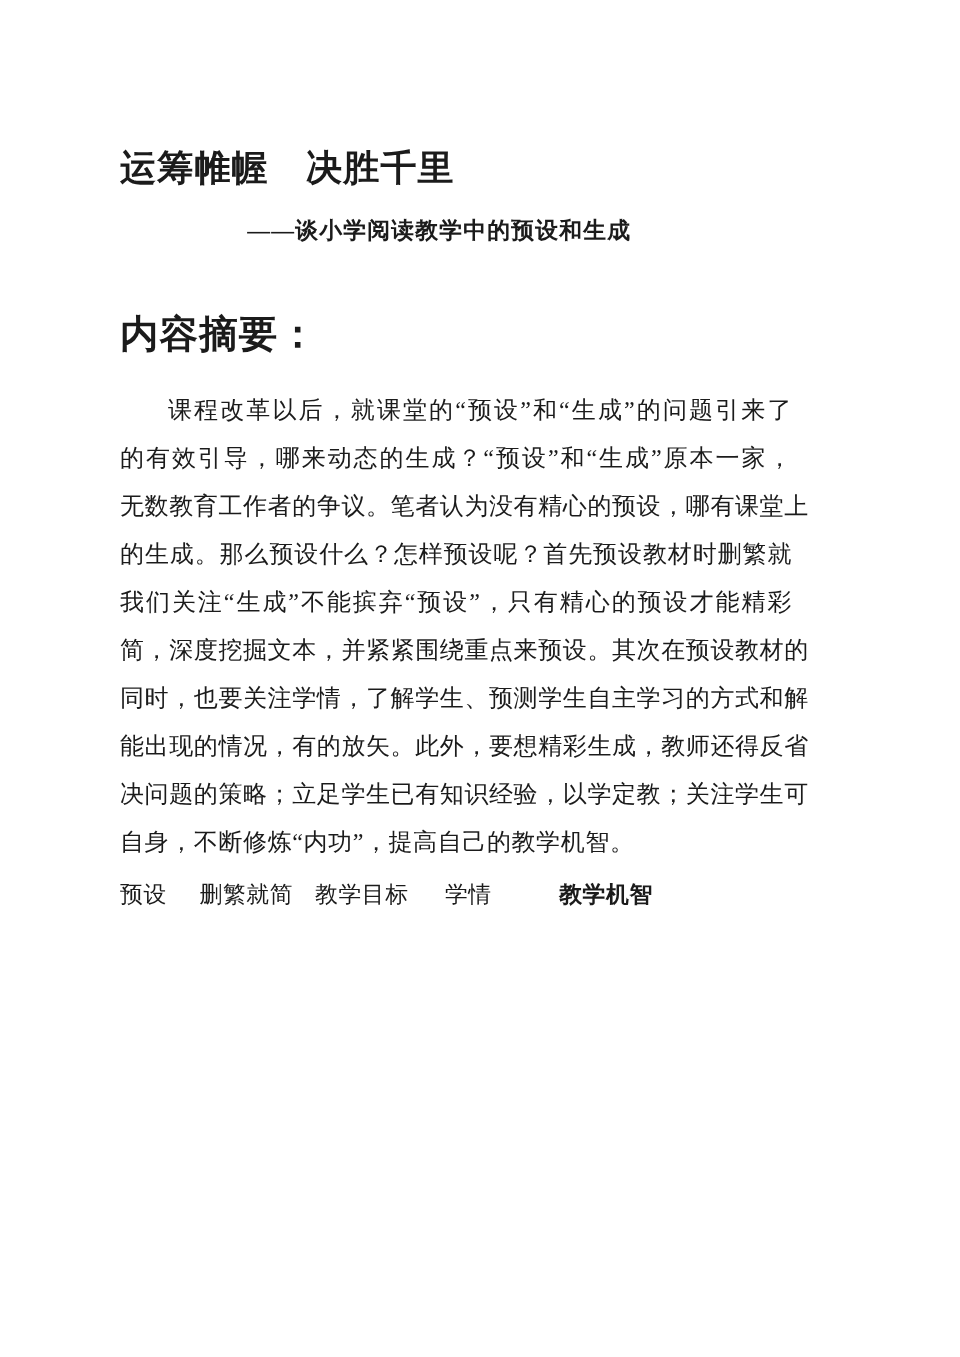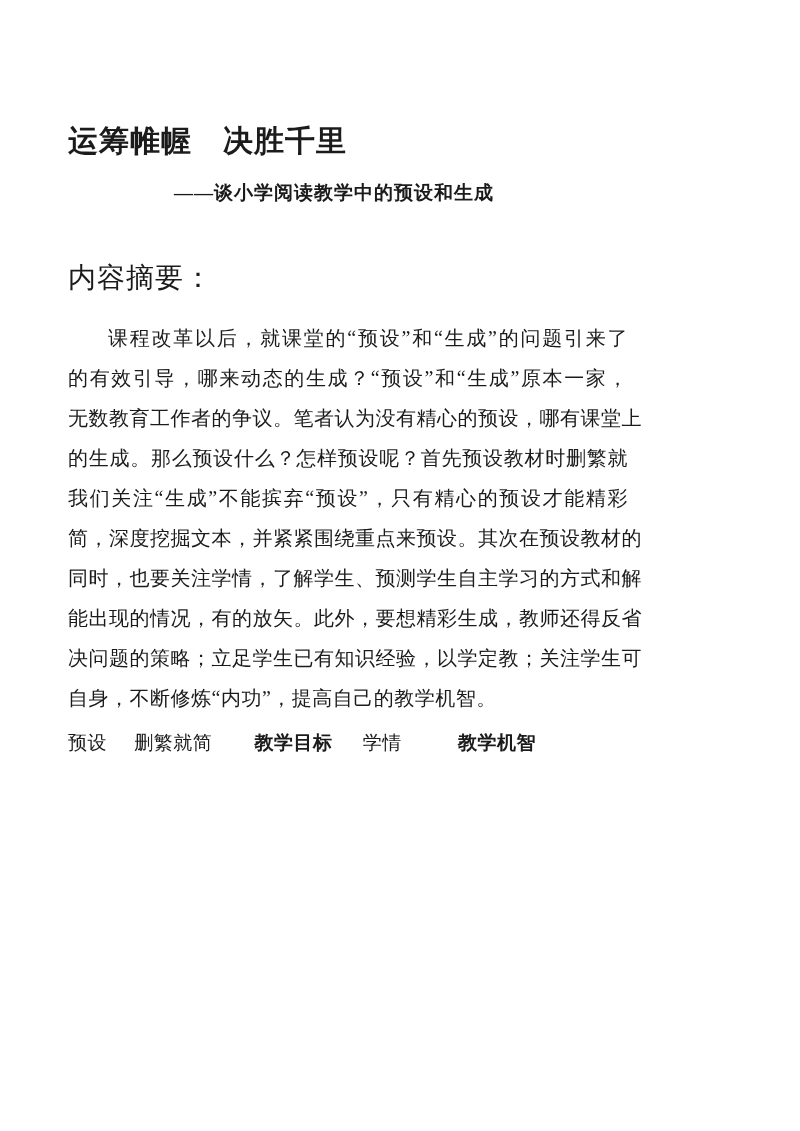--- a/index.html
+++ b/index.html
@@ -11,41 +11,41 @@
     width: 800px;
     height: 1131px;
     font-family: "Liberation Serif", "DejaVu Serif", serif;
     color: #1b1b1b;
     overflow: hidden;
   }
   .page {
     box-sizing: border-box;
     width: 800px;
     height: 1131px;
-    padding: 103px 120px 0 68px;
+    padding: 103px 120px 0 100px;
     background: #ffffff;
   }
   .doc-title {
     font-size: 30px;
     font-weight: bold;
     line-height: 36px;
     letter-spacing: 1px;
     white-space: pre;
   }
   .doc-subtitle {
     font-size: 19px;
     font-weight: bold;
     line-height: 28px;
     margin-top: 8px;
     margin-left: 106px;
     letter-spacing: 1px;
   }
   .section-heading {
-    font-size: 28px;
-    font-weight: normal;
+    font-size: 32px;
+    font-weight: bold;
     line-height: 34px;
     letter-spacing: 1px;
   }
   .abstract-heading {
     margin-top: 54px;
   }
   .keywords-heading {
     margin-top: 58px;
   }
   .abstract-body {
@@ -71,21 +71,21 @@
   .keywords-line {
     margin-top: 12px;
     font-size: 19px;
     line-height: 26px;
     letter-spacing: 0.5px;
   }
   .keyword {
     display: inline-block;
   }
   .keyword:nth-child(2) { margin-left: 22px; }
-  .keyword:nth-child(3) { margin-left: 37px; font-weight: bold; }
+  .keyword:nth-child(3) { margin-left: 13px; }
   .keyword:nth-child(4) { margin-left: 25px; }
   .keyword:nth-child(5) { margin-left: 51px; font-weight: bold; }
 </style>
 </head>
 <body>
 
 <div class="page">
 
   <h1 class="doc-title">运筹帷幄　决胜千里</h1>
 

